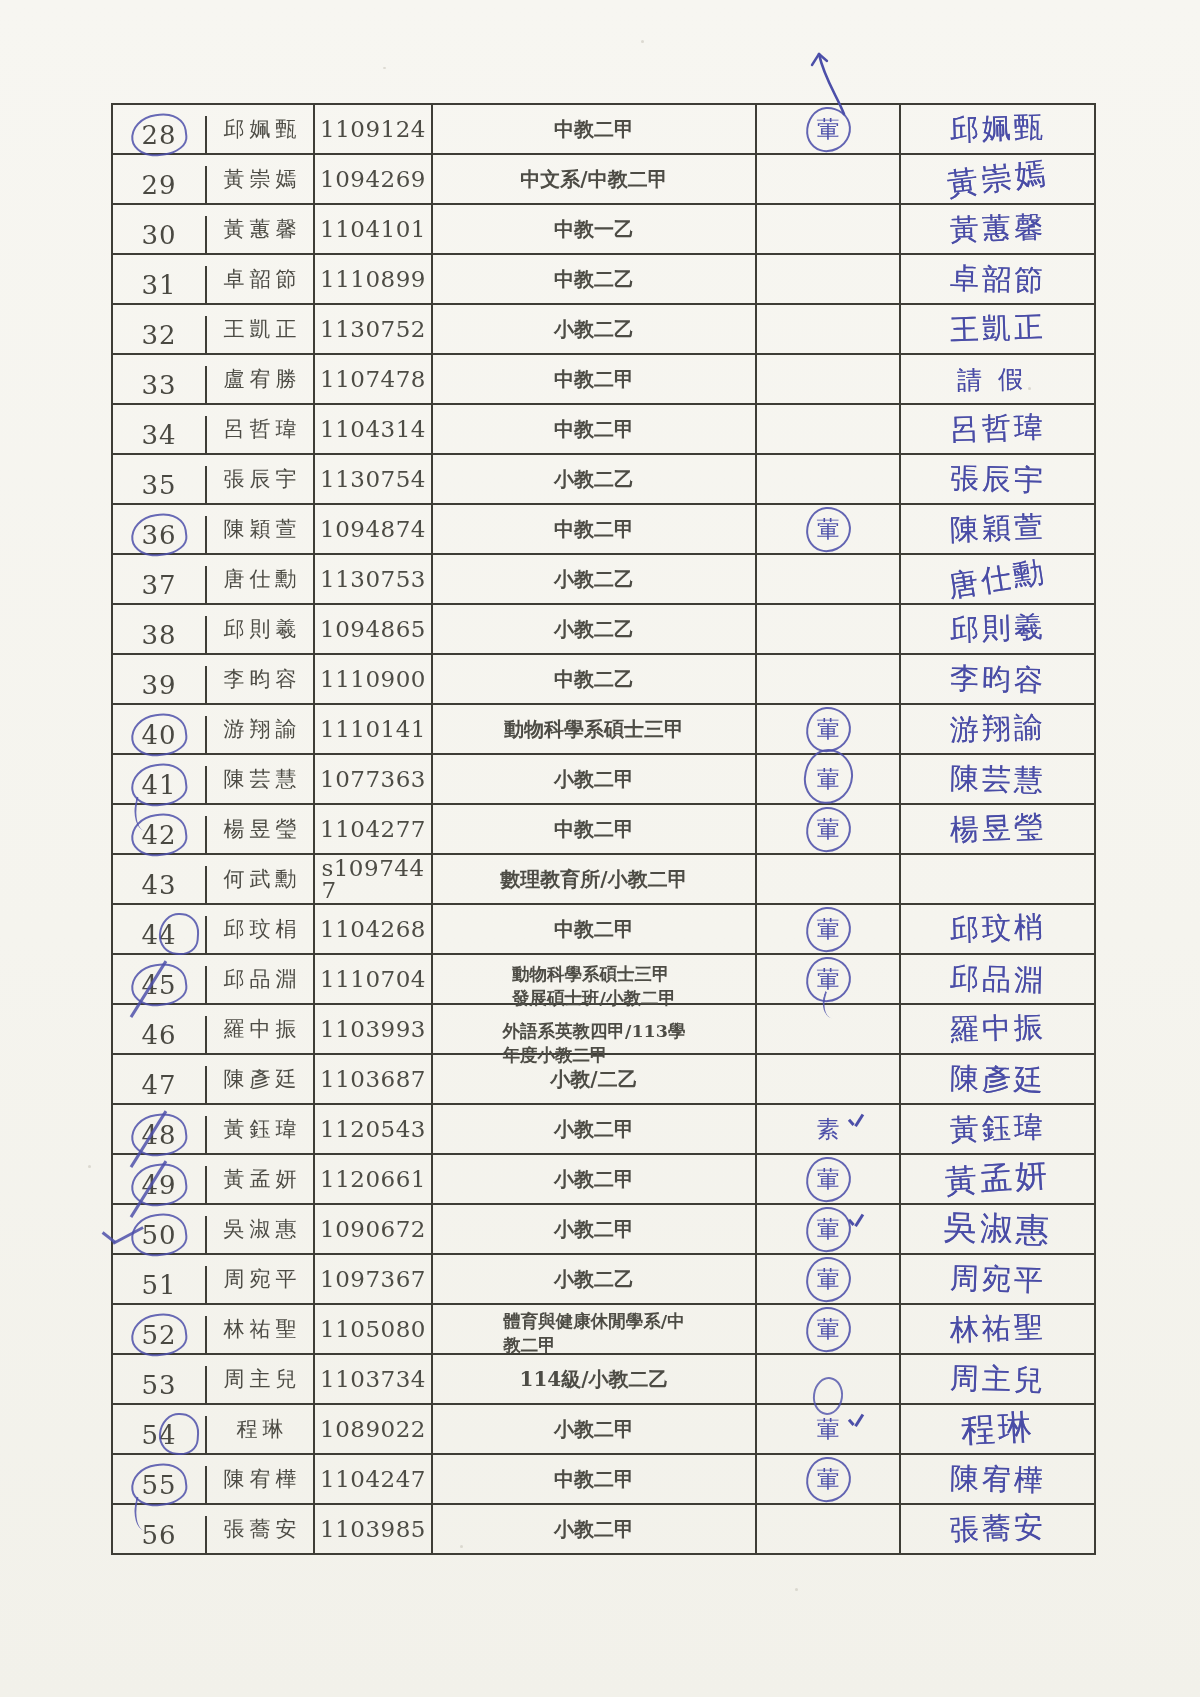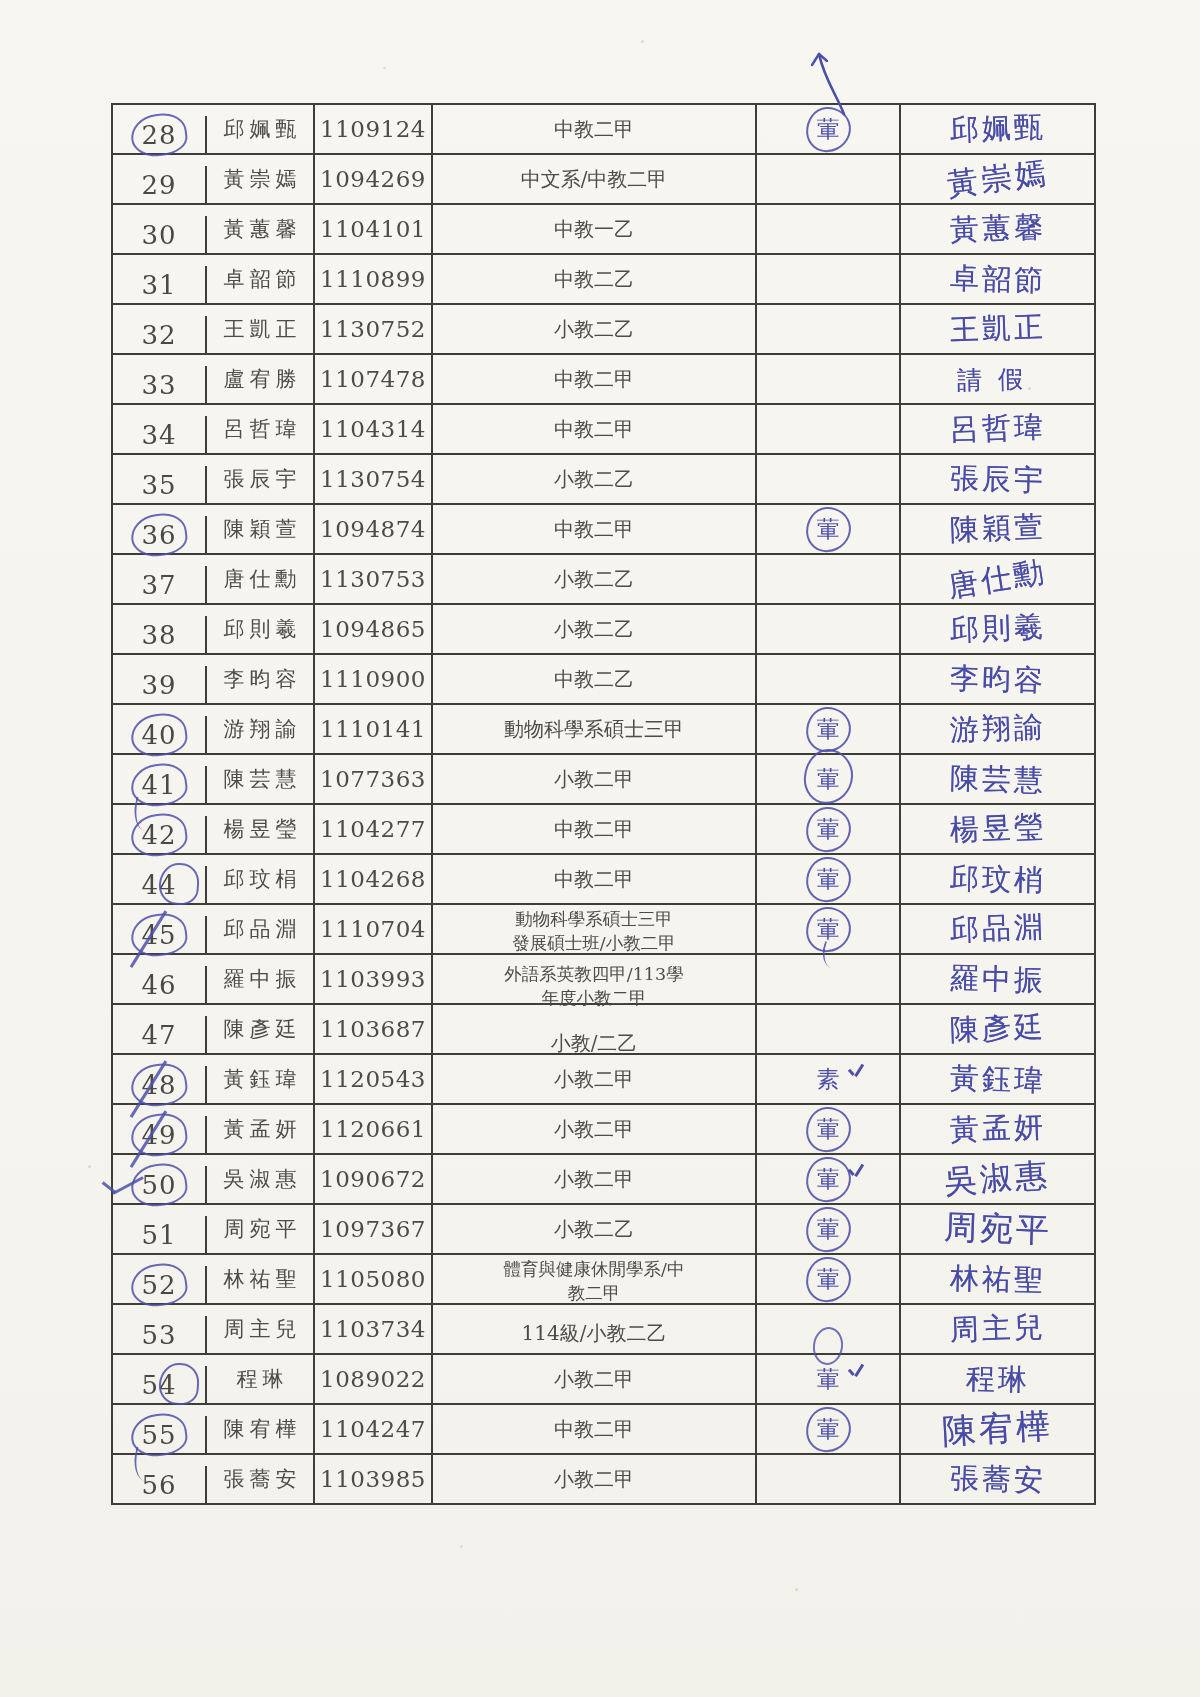--- a/index.html
+++ b/index.html
@@ -17,21 +17,21 @@
   .c-id{width:116px;}
   .c-cls{width:322px;z-index:2;}
   .c-meal{width:142px;z-index:3;}
   .c-sig{flex:1;border-right:none;z-index:2;}
 
   .no-wrap{position:relative;display:inline-block;}
   .no-text{font-size:26px;color:#4a4942;letter-spacing:1px;}
   .name-text{font-size:21px;color:#4d4c45;letter-spacing:5px;margin-right:-5px;white-space:nowrap;}
   .id-box{display:flex;flex-direction:column;line-height:22px;}
   .id-line{font-size:23px;color:#4d4c45;letter-spacing:.5px;white-space:nowrap;}
-  .cls-box{display:flex;flex-direction:column;align-items:center;justify-content:center;line-height:24px;}
+  .cls-box{display:flex;flex-direction:column;align-items:flex-start;justify-content:center;line-height:24px;font-weight:bold;}
   .cls-line{font-size:20px;color:#4d4c45;white-space:nowrap;}
   .cls-box.two .cls-line{font-size:17.5px;line-height:24px;}
   .cls-box.two{transform:translateY(2px);}
   .row:nth-child(18) .cls-box{transform:translateY(7px);}
   .row:nth-child(19) .cls-box{transform:translateY(-4px);margin-top:36px;}
   .row:nth-child(25) .cls-box{transform:translateY(4px);}
 
   
   .meal-mark{position:relative;display:inline-flex;align-items:center;justify-content:center;z-index:4;}
   .meal-text{font-size:23px;color:#4c4fa9;}
@@ -427,20 +427,43 @@
             <span class="meal-text">葷</span>
             <i class="pen-oval"></i>
           </span>
         </div>
     <div class="cell c-sig">
       <span class="sig">楊昱瑩</span>
     </div>
   </div>
       <div class="row">
     <div class="cell c-no">
+      <span class="no-wrap"><span class="no-text">43</span></span>
+    </div>
+    <div class="cell c-name">
+      <span class="name-text">何武勳</span>
+    </div>
+    <div class="cell c-id">
+      <span class="id-box">
+            <span class="id-line">s109744</span>
+            <span class="id-line">7</span>
+          </span>
+    </div>
+    <div class="cell c-cls">
+      <span class="cls-box">
+            <span class="cls-line">數理教育所/小教二甲</span>
+          </span>
+    </div>
+    <div class="cell c-meal"></div>
+    <div class="cell c-sig">
+      <span class="sig"></span>
+    </div>
+  </div>
+      <div class="row">
+    <div class="cell c-no">
       <span class="no-wrap m-right"><span class="no-text">44</span><i class="pen-ellipse"></i></span>
     </div>
     <div class="cell c-name">
       <span class="name-text">邱玟梋</span>
     </div>
     <div class="cell c-id">
       <span class="id-box">
             <span class="id-line">1104268</span>
           </span>
     </div>

